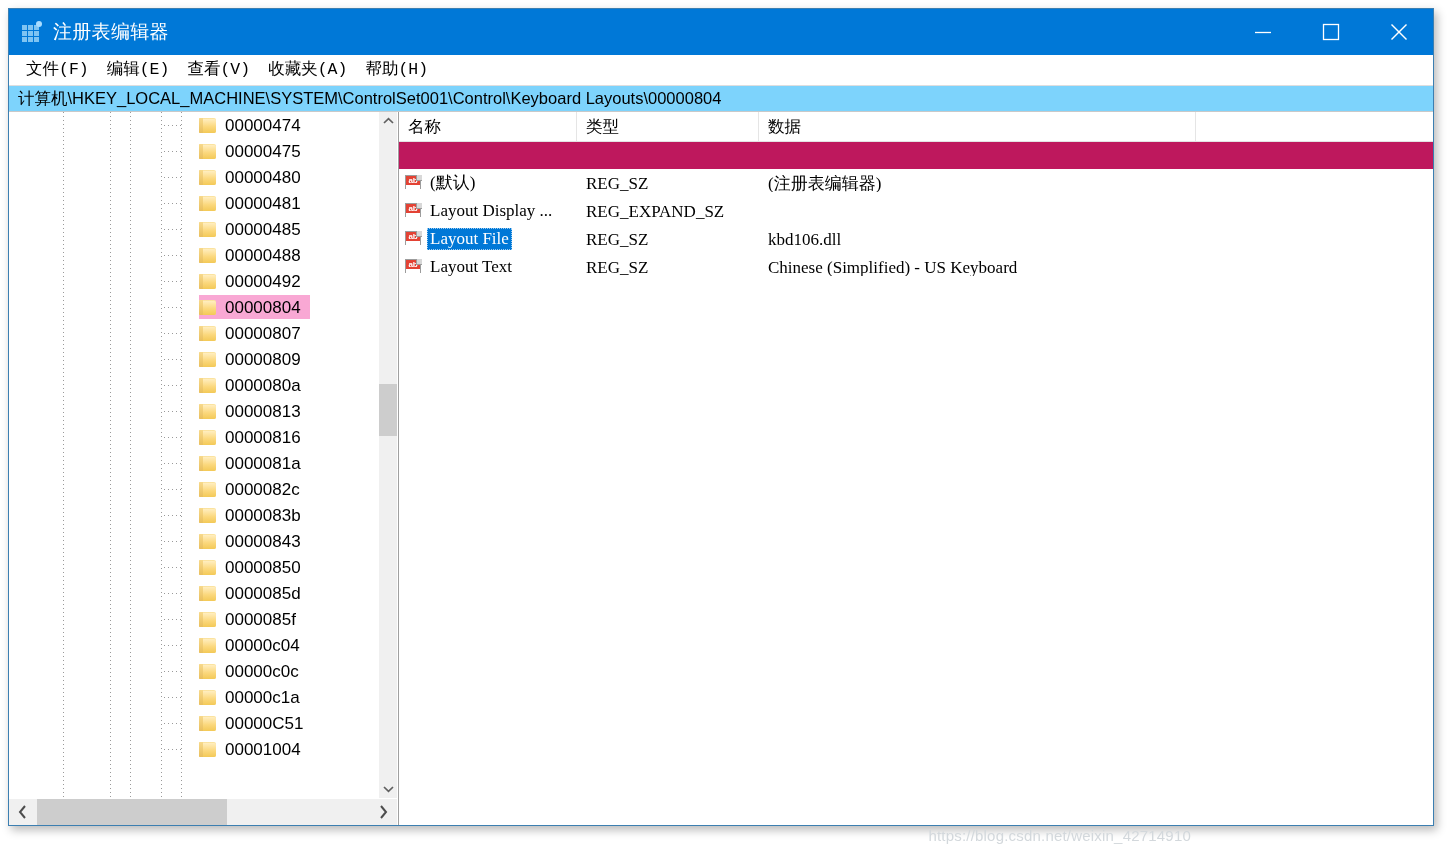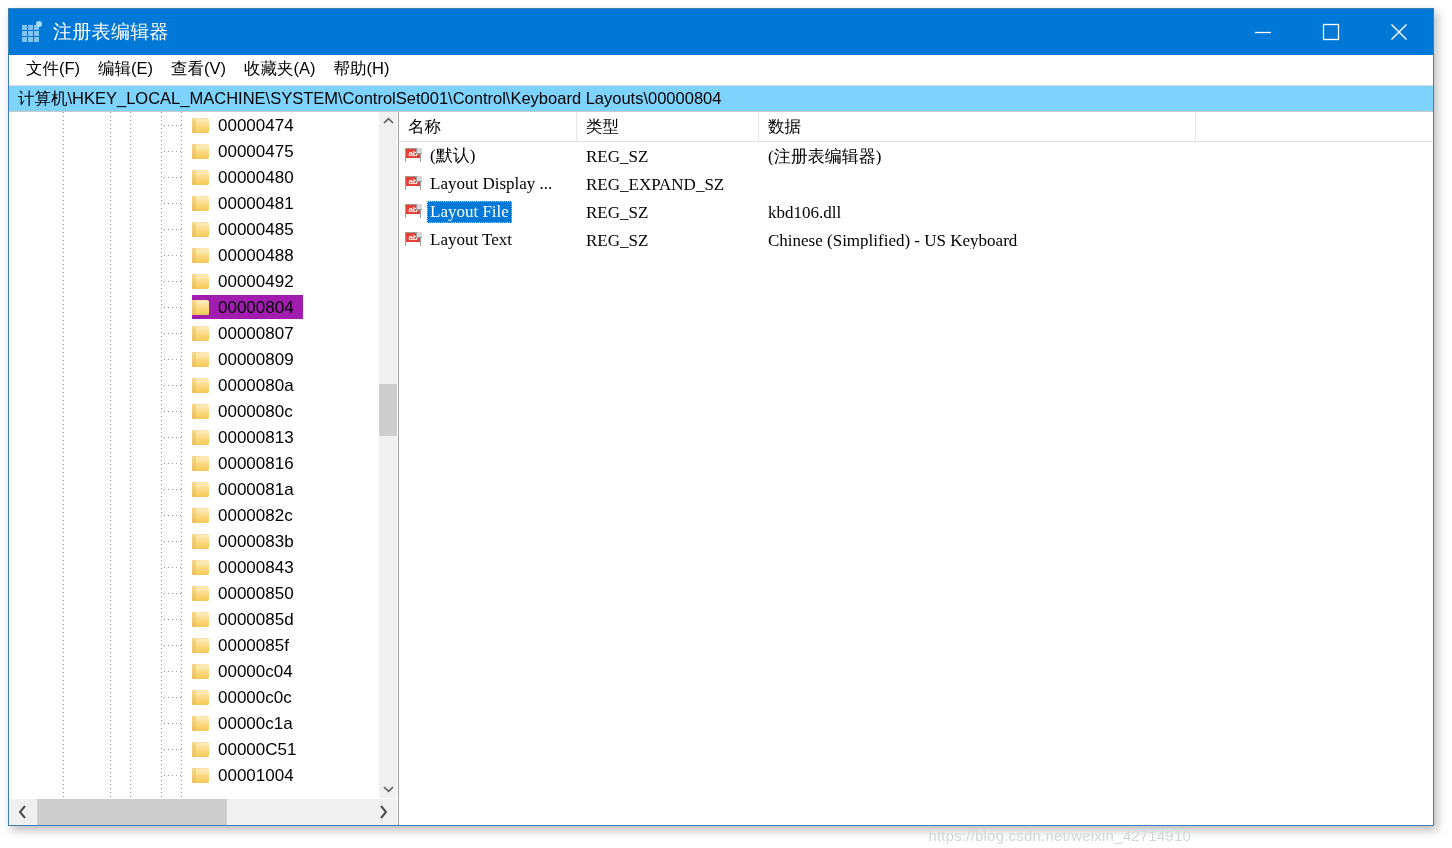--- a/index.html
+++ b/index.html
@@ -105,21 +105,21 @@
     padding-left: 8px;
     border-bottom: 1px solid #ffffff;
     user-select: none;
   }
   .menu-item {
     font-size: 16.5px;
     color: #000000;
     padding: 2px 9px 3px 9px;
     white-space: nowrap;
     cursor: default;
-    font-family: Liberation Sans, sans-serif;
+    font-family: Liberation Mono, monospace;
   }
 
   
   .addressbar {
     flex: 0 0 27px;
     height: 27px;
     background: #7dd3fc;
     border-top: 1px solid #dededf;
     border-bottom: 1px solid #c9c9c9;
     display: flex;
@@ -193,30 +193,30 @@
     left: 155px;
     top: 13px;
     width: 17px;
     height: 1px;
     background-image: linear-gradient(to right, #9a9a9a 0 1px, transparent 1px 4px);
     background-size: 4px 1px;
     background-repeat: repeat-x;
   }
   .node-body {
     position: absolute;
-    left: 183px;
+    left: 190px;
     top: 1px;
     height: 24px;
     display: flex;
     align-items: center;
     padding-right: 9px;
     box-sizing: border-box;
   }
   .tree-node.selected .node-body {
-    background: #a21caf;
+    background: #f9a8d4;
   }
   .folder-icon {
     width: 17px;
     height: 15px;
     position: relative;
     flex: 0 0 auto;
     margin-right: 9px;
   }
   .folder-icon .back {
     position: absolute;
@@ -310,20 +310,21 @@
   }
 
   
   .right-pane {
     flex: 1 1 auto;
     display: flex;
     flex-direction: column;
     min-width: 0;
     background: #be185d;
     border-left: 1px solid #a0a0a0;
+    gap: 27px;
   }
   .list-header {
     flex: 0 0 29px;
     height: 29px;
     display: flex;
     align-items: stretch;
     background: #ffffff;
     border-bottom: 1px solid #e3e3e3;
     user-select: none;
   }
@@ -639,31 +640,20 @@
                   </div>
                 </div>
                 <div class="tree-node">
                   <div class="elbow"></div>
                   <div class="node-body">
                     <span class="folder-icon">
                       <span class="back"></span>
                       <span class="front"></span>
                       <span class="spine"></span>
                     </span>
-                    <span class="node-label">0000080c</span>
-                  </div>
-                </div>
-                <div class="tree-node">
-                  <div class="elbow"></div>
-                  <div class="node-body">
-                    <span class="folder-icon">
-                      <span class="back"></span>
-                      <span class="front"></span>
-                      <span class="spine"></span>
-                    </span>
                     <span class="node-label">00000813</span>
                   </div>
                 </div>
                 <div class="tree-node">
                   <div class="elbow"></div>
                   <div class="node-body">
                     <span class="folder-icon">
                       <span class="back"></span>
                       <span class="front"></span>
                       <span class="spine"></span>

